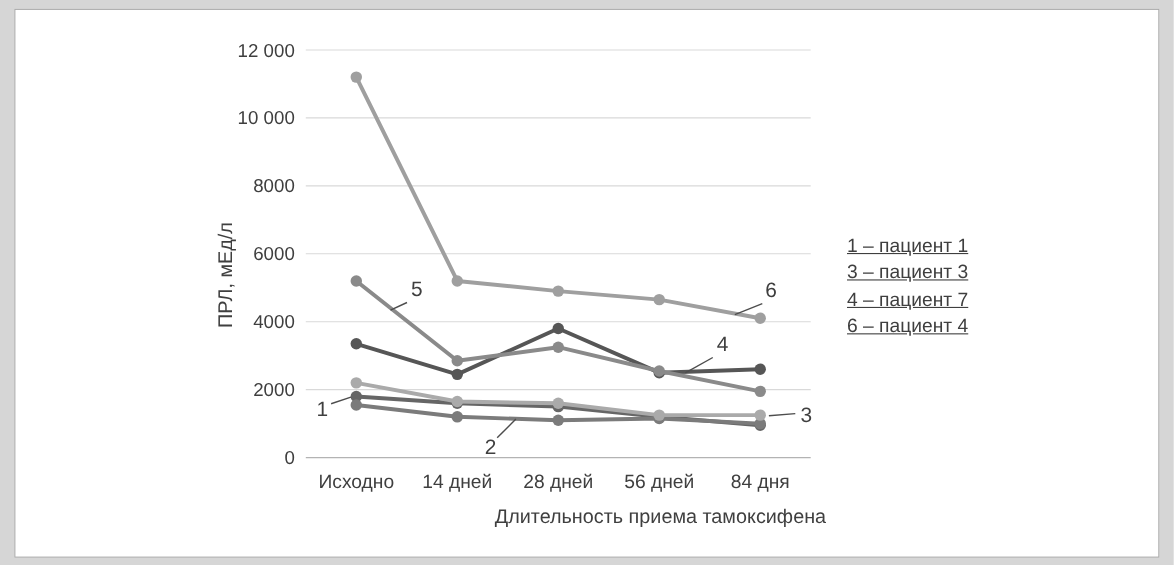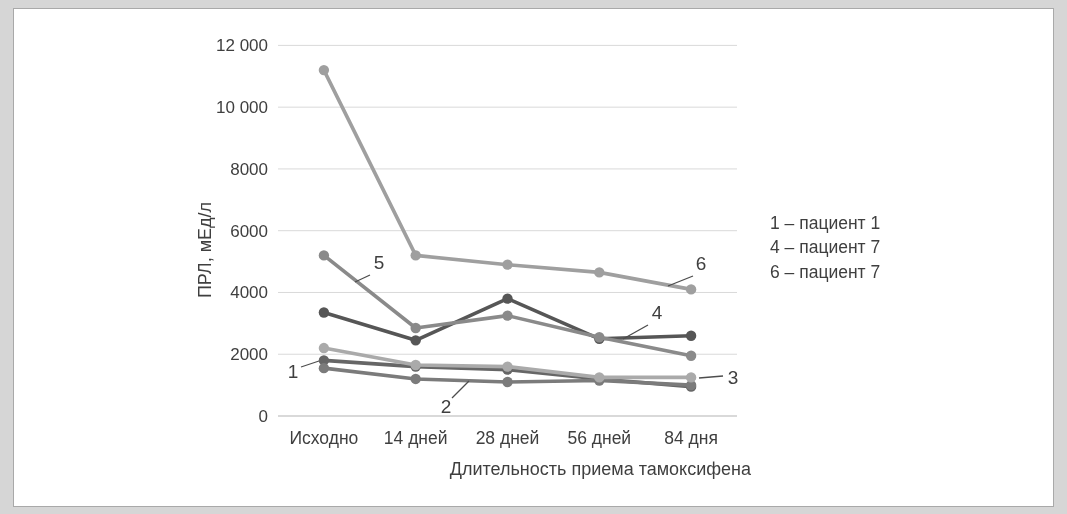--- a/index.html
+++ b/index.html
@@ -10,21 +10,21 @@
     position: relative; overflow: hidden;
   }
   .card {
     position: absolute; left: 13px; top: 8px;
     width: 1039px; height: 497px;
     background: #ffffff; border: 1px solid #a9a9a9;
   }
   #chart-svg { position: absolute; left: 0; top: 0; width: 1067px; height: 514px; }
   .legend {
     position: absolute; left: 770px; top: 211px;
-    font-size: 17.5px; line-height: 24.3px; color: #3f3f3f; white-space: nowrap;
+    font-size: 17.5px; line-height: 24.3px; color: #3f3f3f; white-space: nowrap; text-decoration: underline;
   }
   .axis-title { position: absolute; color: #3f3f3f; font-size: 18px; }
   .x-title { left: 292px; top: 459px; width: 459px; text-align: right; }
   .y-title {
     left: 205px; top: 250px; white-space: nowrap;
     transform: translate(-50%, -50%) rotate(-90deg);
   }
 </style>
 </head>
 <body>
@@ -96,18 +96,19 @@
     <line x1="648" y1="325" x2="623" y2="339" stroke="#4d4d4d" stroke-width="1.3"></line>
     <text x="657" y="319" text-anchor="middle" font-size="19" fill="#3f3f3f">4</text>
     <line x1="370" y1="275" x2="355" y2="282" stroke="#4d4d4d" stroke-width="1.3"></line>
     <text x="379" y="269" text-anchor="middle" font-size="19" fill="#3f3f3f">5</text>
     <line x1="693" y1="276" x2="668" y2="286" stroke="#4d4d4d" stroke-width="1.3"></line>
     <text x="701" y="270" text-anchor="middle" font-size="19" fill="#3f3f3f">6</text>
   </svg>
 
 <div class="legend">
     <div>1 – пациент 1</div>
+    <div>3 – пациент 3</div>
     <div>4 – пациент 7</div>
-    <div>6 – пациент 7</div>
+    <div>6 – пациент 4</div>
   </div>
 
 <div class="axis-title y-title">ПРЛ, мЕд/л</div>
 <div class="axis-title x-title">Длительность приема тамоксифена</div>
 
 </body></html>

